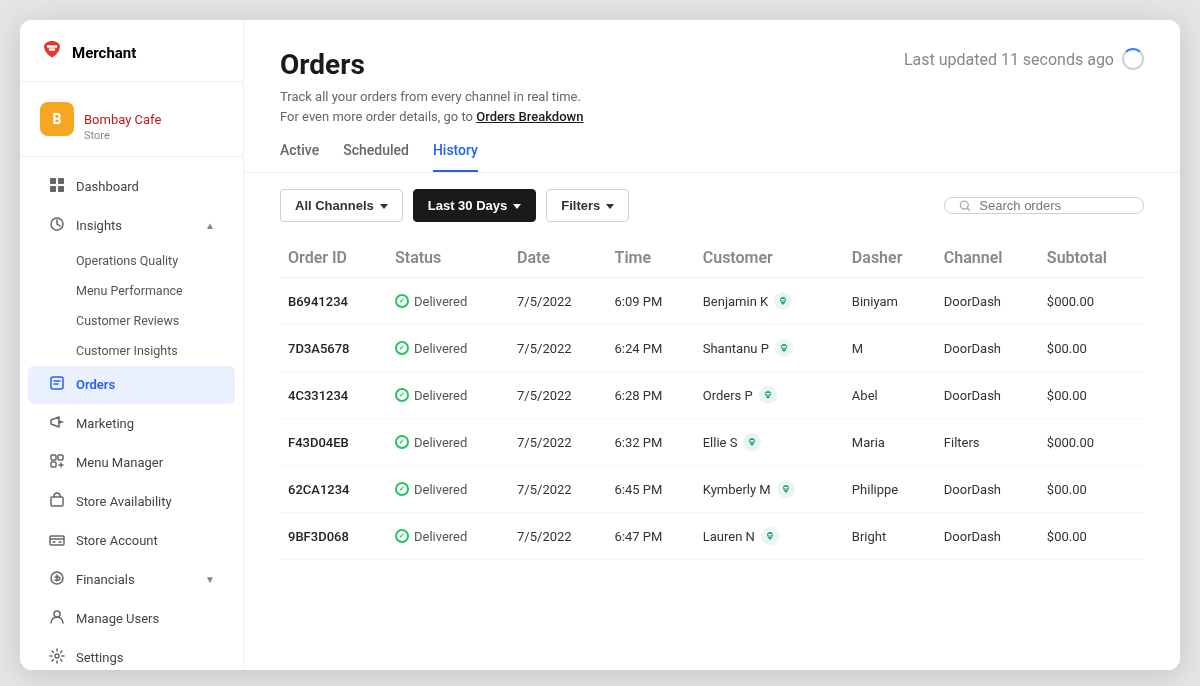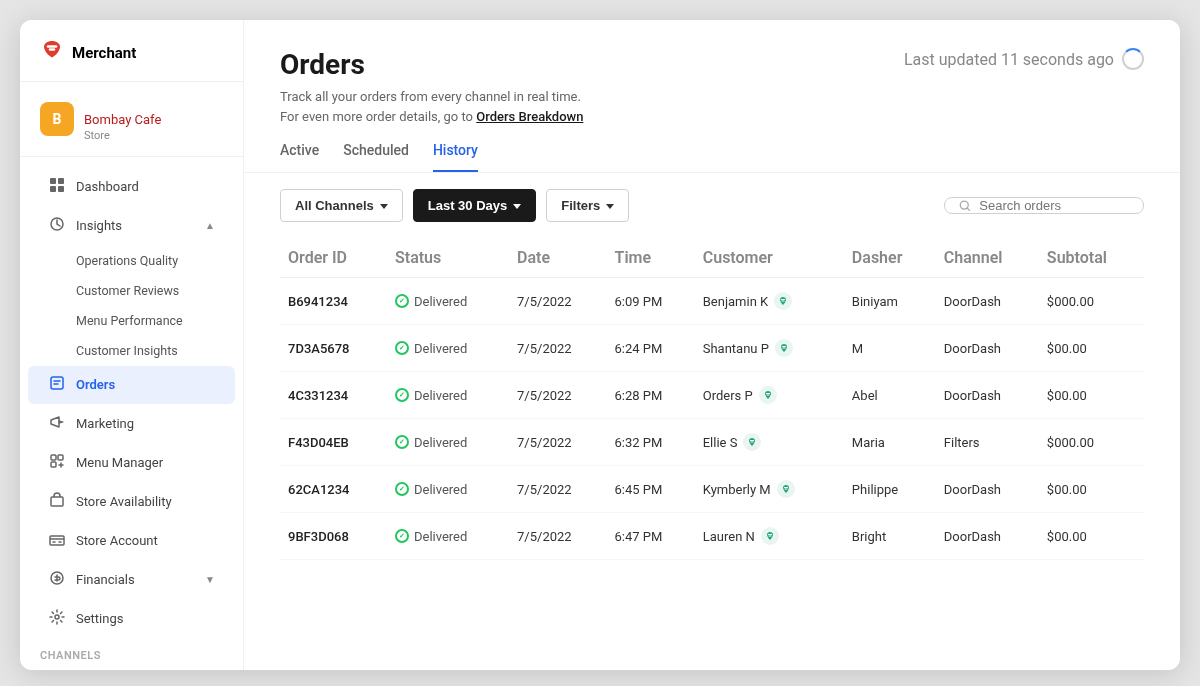--- a/index.html
+++ b/index.html
@@ -357,24 +357,24 @@
             </svg>
         </span>
         <span class="nav-label">Insights</span>
         <span class="chevron">▲</span>
       </div>
 
       <div class="sub-nav-item">
         <span>Operations Quality</span>
       </div>
       <div class="sub-nav-item">
+        <span>Menu Performance</span>
+      </div>
+      <div class="sub-nav-item">
         <span>Customer Reviews</span>
-      </div>
-      <div class="sub-nav-item">
-        <span>Menu Performance</span>
       </div>
       <div class="sub-nav-item">
         <span>Customer Insights</span>
       </div>
 
       <div class="nav-item active">
         <span class="nav-icon">
           <svg width="16" height="16" viewBox="0 0 16 16" fill="none">
               <rect x="2" y="2" width="12" height="12" rx="2" stroke="#2563eb" stroke-width="1.5" fill="none"></rect>
               <path d="M5 6h6M5 9h4" stroke="#2563eb" stroke-width="1.5" stroke-linecap="round"></path>
@@ -430,20 +430,29 @@
         <span class="nav-icon">
           <svg width="16" height="16" viewBox="0 0 16 16" fill="none">
               <circle cx="8" cy="8" r="6" stroke="#666" stroke-width="1.5" fill="none"></circle>
               <path d="M8 5v6M6 7h3.5a1.5 1.5 0 010 3H6" stroke="#666" stroke-width="1.5" stroke-linecap="round"></path>
             </svg>
         </span>
         <span class="nav-label">Financials</span>
         <span class="chevron">▼</span>
       </div>
 
+      <div class="nav-item">
+        <span class="nav-icon">
+          <svg width="16" height="16" viewBox="0 0 16 16" fill="none">
+              <circle cx="8" cy="5" r="3" stroke="#666" stroke-width="1.5" fill="none"></circle>
+              <path d="M2 14c0-3.3 2.7-6 6-6s6 2.7 6 6" stroke="#666" stroke-width="1.5" stroke-linecap="round" fill="none"></path>
+            </svg>
+        </span>
+        <span class="nav-label">Manage Users</span>
+      </div>
 
       <div class="nav-item">
         <span class="nav-icon">
           <svg width="16" height="16" viewBox="0 0 16 16" fill="none">
               <circle cx="8" cy="8" r="2" stroke="#666" stroke-width="1.5" fill="none"></circle>
               <path d="M8 1v2M8 13v2M1 8h2M13 8h2M3.05 3.05l1.42 1.42M11.53 11.53l1.42 1.42M3.05 12.95l1.42-1.42M11.53 4.47l1.42-1.42" stroke="#666" stroke-width="1.5" stroke-linecap="round"></path>
             </svg>
         </span>
         <span class="nav-label">Settings</span>
       </div>

